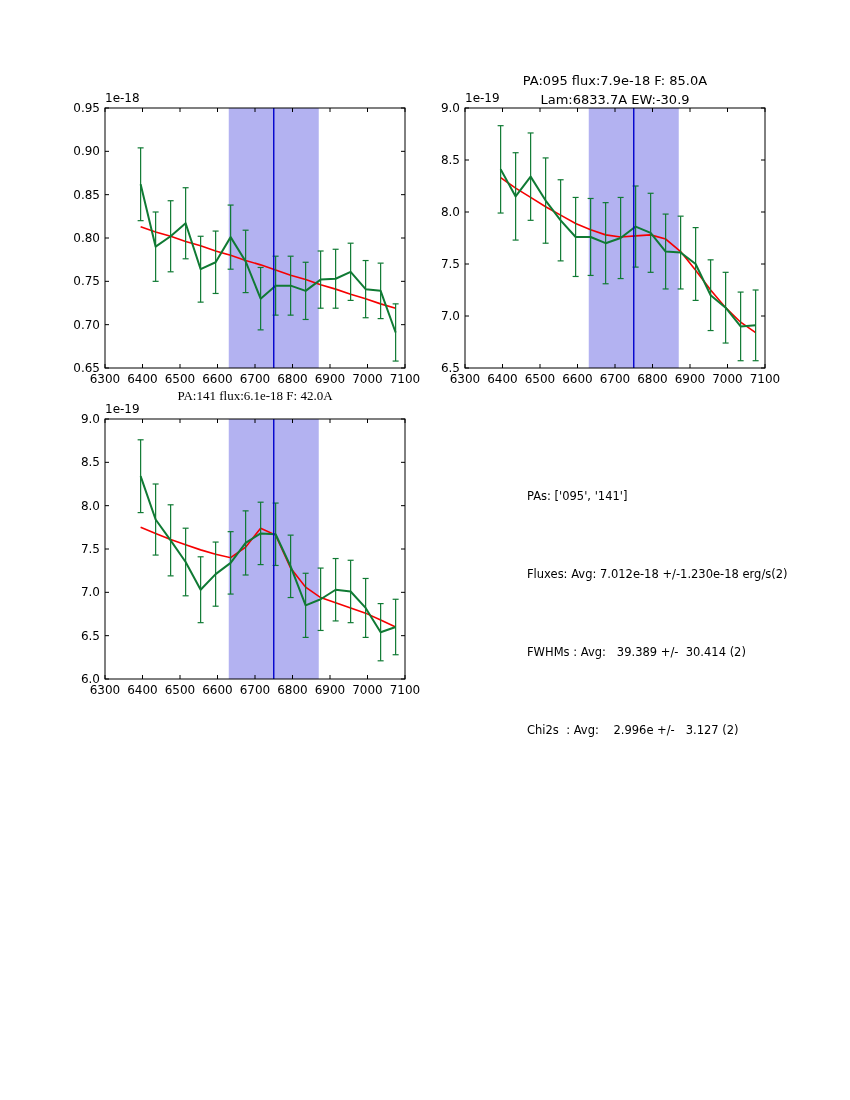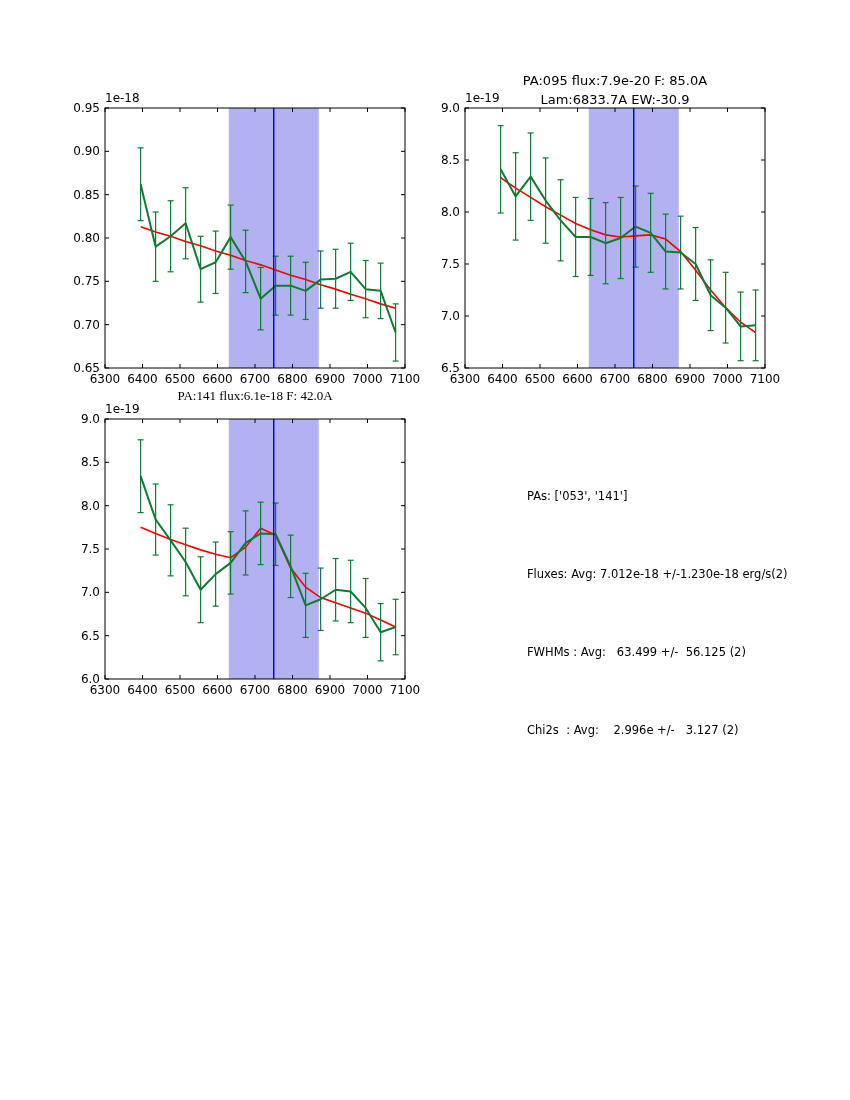--- a/index.html
+++ b/index.html
@@ -121,21 +121,21 @@
       <line x1="105" y1="151.3333333333333" x2="109" y2="151.3333333333333" stroke="#000000" stroke-width="1"></line>
       <line x1="405" y1="151.3333333333333" x2="401" y2="151.3333333333333" stroke="#000000" stroke-width="1"></line>
       <text x="100" y="155.3333333333333" text-anchor="end">0.90</text>
       <line x1="105" y1="108" x2="109" y2="108" stroke="#000000" stroke-width="1"></line>
       <line x1="405" y1="108" x2="401" y2="108" stroke="#000000" stroke-width="1"></line>
       <text x="100" y="112" text-anchor="end">0.95</text>
       <text x="105" y="102" text-anchor="start">1e-18</text>
     </svg>
 
   <div class="title" style="left:465px;top:71px;width:300px;">
-    <div>PA:095 flux:7.9e-20 F: 85.0A</div>
+    <div>PA:095 flux:7.9e-18 F: 85.0A</div>
     <div>Lam:6833.7A EW:-30.9</div>
   </div>
   <svg class="plot" id="svg-1" width="850" height="1100">
       <rect x="588.75" y="108" width="90" height="260" fill="#b3b2f1"></rect>
       <polyline points="500.625,177.68 515.625,188.07999999999996 530.625,197.43999999999994 545.625,206.79999999999993 560.625,215.12 575.625,223.44000000000003 590.625,229.68 605.625,234.87999999999997 620.625,236.96000000000004 635.625,235.92000000000004 650.625,234.87999999999997 665.625,239.03999999999996 680.625,251.51999999999998 695.625,270.24 710.625,290 725.625,307.68 740.625,322.23999999999995 755.625,332.64" fill="none" stroke="#f60000" stroke-width="1.6"></polyline>
       <line x1="500.625" y1="213.03999999999996" x2="500.625" y2="125.67999999999999" stroke="#107a34" stroke-width="1.2"></line>
       <line x1="497.625" y1="213.03999999999996" x2="503.625" y2="213.03999999999996" stroke="#107a34" stroke-width="1.2"></line>
       <line x1="497.625" y1="125.67999999999999" x2="503.625" y2="125.67999999999999" stroke="#107a34" stroke-width="1.2"></line>
       <line x1="515.625" y1="240.07999999999996" x2="515.625" y2="152.71999999999997" stroke="#107a34" stroke-width="1.2"></line>
       <line x1="512.625" y1="240.07999999999996" x2="518.625" y2="240.07999999999996" stroke="#107a34" stroke-width="1.2"></line>
@@ -347,19 +347,19 @@
       <line x1="105" y1="462.3333333333333" x2="109" y2="462.3333333333333" stroke="#000000" stroke-width="1"></line>
       <line x1="405" y1="462.3333333333333" x2="401" y2="462.3333333333333" stroke="#000000" stroke-width="1"></line>
       <text x="100" y="466.3333333333333" text-anchor="end">8.5</text>
       <line x1="105" y1="419" x2="109" y2="419" stroke="#000000" stroke-width="1"></line>
       <line x1="405" y1="419" x2="401" y2="419" stroke="#000000" stroke-width="1"></line>
       <text x="100" y="423" text-anchor="end">9.0</text>
       <text x="105" y="413" text-anchor="start">1e-19</text>
     </svg>
 
   <div class="stats">
-    <div>PAs: ['053', '141']</div>
+    <div>PAs: ['095', '141']</div>
     <div>Fluxes: Avg: 7.012e-18 +/-1.230e-18 erg/s(2)</div>
-    <div>FWHMs : Avg:   63.499 +/-  56.125 (2)</div>
+    <div>FWHMs : Avg:   39.389 +/-  30.414 (2)</div>
     <div>Chi2s  : Avg:    2.996e +/-   3.127 (2)</div>
   </div>
 
 </div>
 
 </body></html>

